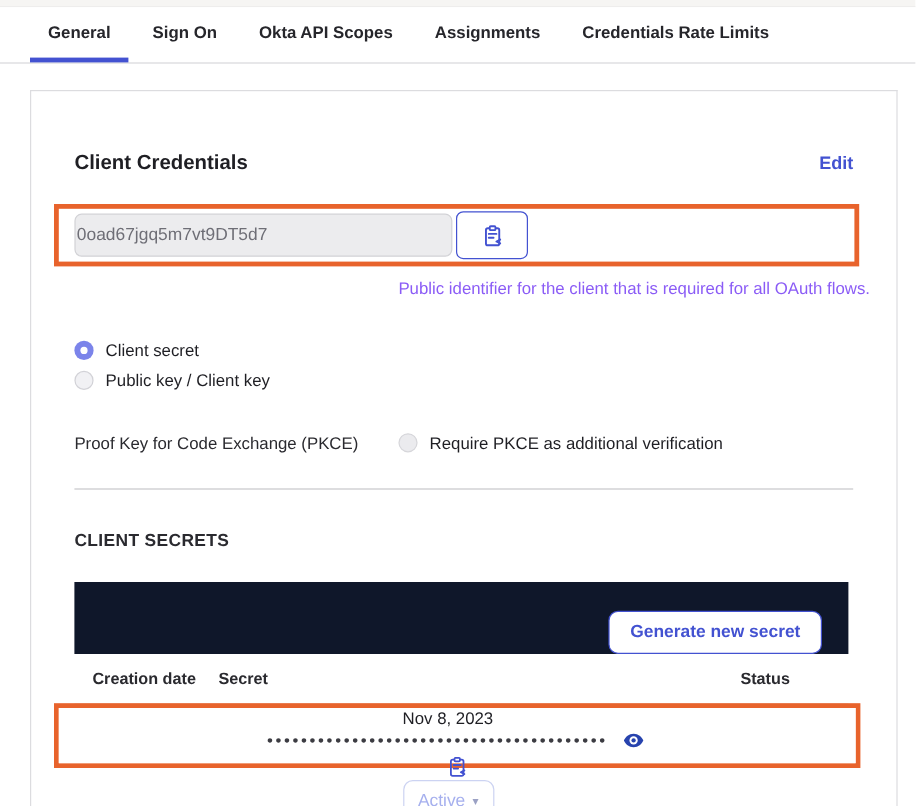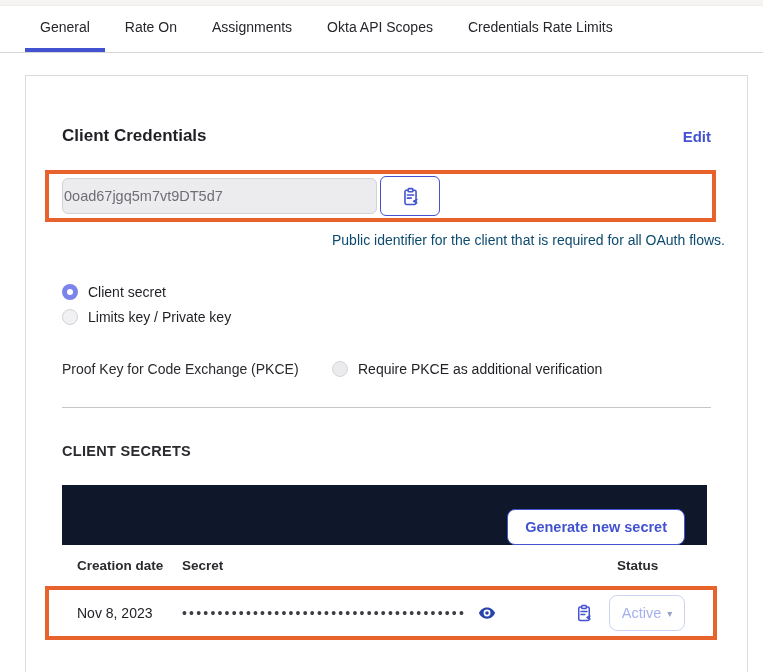--- a/index.html
+++ b/index.html
@@ -5,21 +5,21 @@
   * { margin:0; padding:0; box-sizing:border-box; }
   html,body { width:763px; height:672px; overflow:hidden; background:#fff;
     font-family:"Liberation Sans", sans-serif; font-size:14px; color:#1f1f24; }
 
   .top-strip { height:6px; background:#f6f5f3; border-bottom:1px solid #eeedec; }
 
   
   .tabbar { display:flex; align-items:stretch; padding-left:25px; height:47px;
     border-bottom:1px solid #d7d7db; background:#fff; }
   .tab { display:flex; align-items:center; padding:0 15px; margin-right:5px;
-    font-weight:400; font-size:14px; color:#26262b; cursor:pointer;
+    font-weight:700; font-size:14px; color:#26262b; cursor:pointer;
     border-bottom:4px solid transparent; white-space:nowrap; }
   .tab.active { border-bottom-color:#4352d1; }
 
   
   .card { margin:22px 0 0 25px; width:723px; height:597px; background:#fff;
     border:1px solid #dcdcdf; border-bottom:none; padding:0 36px; }
 
   .section-head { display:flex; justify-content:space-between; align-items:center;
     margin-top:50px; }
   .section-title { font-size:17px; font-weight:700; color:#1f1f24; }
@@ -32,21 +32,21 @@
 
   .form-label { width:270px; color:#2a2a2f; flex:none; }
 
   .field-group { display:flex; align-items:center; gap:3px; }
   .id-field { width:315px; height:36px; background:#ececee; border:1px solid #d2d2d6;
     border-radius:6px; display:flex; align-items:center; padding:0 1px;
     color:#6e6e76; font-size:14.5px; }
   .copy-btn { width:60px; height:40px; background:#fff; border:1px solid #4352d1;
     border-radius:6px; display:flex; align-items:center; justify-content:center; cursor:pointer; }
 
-  .help-text { margin:6px 0 0 270px; width:400px; color:#0c4a6e; line-height:24px; }
+  .help-text { margin:6px 0 0 270px; width:400px; color:#8b5cf6; line-height:24px; }
 
   .form-row { display:flex; margin-top:32px; align-items:flex-start; }
   .radio-group { display:flex; flex-direction:column; gap:9px; }
   .radio-line { display:flex; align-items:center; gap:10px; cursor:pointer; }
   .radio { width:16px; height:16px; border-radius:50%; flex:none; position:relative; }
   .radio.sel { background:#7b84ea; }
   .radio.sel::after { content:""; position:absolute; inset:5px; background:#fff; border-radius:50%; }
   .radio.unsel { background:#f1f1f4; border:1px solid #d2d2d7; }
   .checkbox { width:16px; height:16px; border-radius:50%; background:#ebebee;
     border:1px solid #d6d6da; flex:none; }
@@ -65,41 +65,41 @@
     font-family:"Liberation Sans", sans-serif; }
   .thead { display:flex; align-items:center; height:42px; font-weight:700;
     font-size:13.5px; color:#2a2a2f; border-bottom:1px solid #e3e3e7; }
   .c-date { width:120px; padding-left:15px; flex:none; }
   .c-secret { flex:1; display:flex; align-items:center; }
   .c-copy { width:50px; flex:none; display:flex; justify-content:center; }
   .c-status { width:90px; flex:none; }
 
   .hl-secret-row { margin:-1px 0 0 -17px; width:672px; }
   .trow { display:flex; align-items:center; height:46px; background:#fff;
-    padding:0 14px 0 13px; }
+    padding:0 14px 0 13px;flex-direction:column; }
   .dots { font-size:14px; letter-spacing:2.2px; color:#3c3c42; white-space:nowrap;
     margin-right:10px; }
   .eye-btn, .clip-btn { background:none; border:none; cursor:pointer; display:flex;
     align-items:center; padding:2px; }
   .status-btn { width:76px; height:36px; background:#fff; border:1.5px solid #ccd3f2;
     border-radius:8px; color:#a6b0ee; font-weight:400; font-size:14.5px; cursor:pointer;
     display:flex; align-items:center; justify-content:center; gap:6px;
     font-family:"Liberation Sans", sans-serif; }
   .status-caret { font-size:10px; color:#9ba1c4; }
 </style>
 </head>
 <body>
 
 <div class="top-strip"></div>
 
 <nav class="tabbar">
   <div class="tab active">General</div>
-  <div class="tab">Rate On</div>
+  <div class="tab">Sign On</div>
+  <div class="tab">Okta API Scopes</div>
   <div class="tab">Assignments</div>
-  <div class="tab">Okta API Scopes</div>
   <div class="tab">Credentials Rate Limits</div>
 </nav>
 
 <main class="card">
 
   <div class="section-head">
     <h2 class="section-title">Client Credentials</h2>
     <a class="edit-link">Edit</a>
   </div>
 
@@ -123,21 +123,21 @@
   <p class="help-text">Public identifier for the client that is required for all OAuth flows.</p>
 
   <div class="form-row">
     <div class="radio-group">
       <label class="radio-line">
         <span class="radio sel"></span>
         <span>Client secret</span>
       </label>
       <label class="radio-line">
         <span class="radio unsel"></span>
-        <span>Limits key / Private key</span>
+        <span>Public key / Client key</span>
       </label>
     </div>
   </div>
 
   <div class="form-row" style="margin-top:36px;">
     <div class="form-label">Proof Key for Code Exchange (PKCE)</div>
     <label class="radio-line">
       <span class="checkbox"></span>
       <span>Require PKCE as additional verification</span>
     </label>

